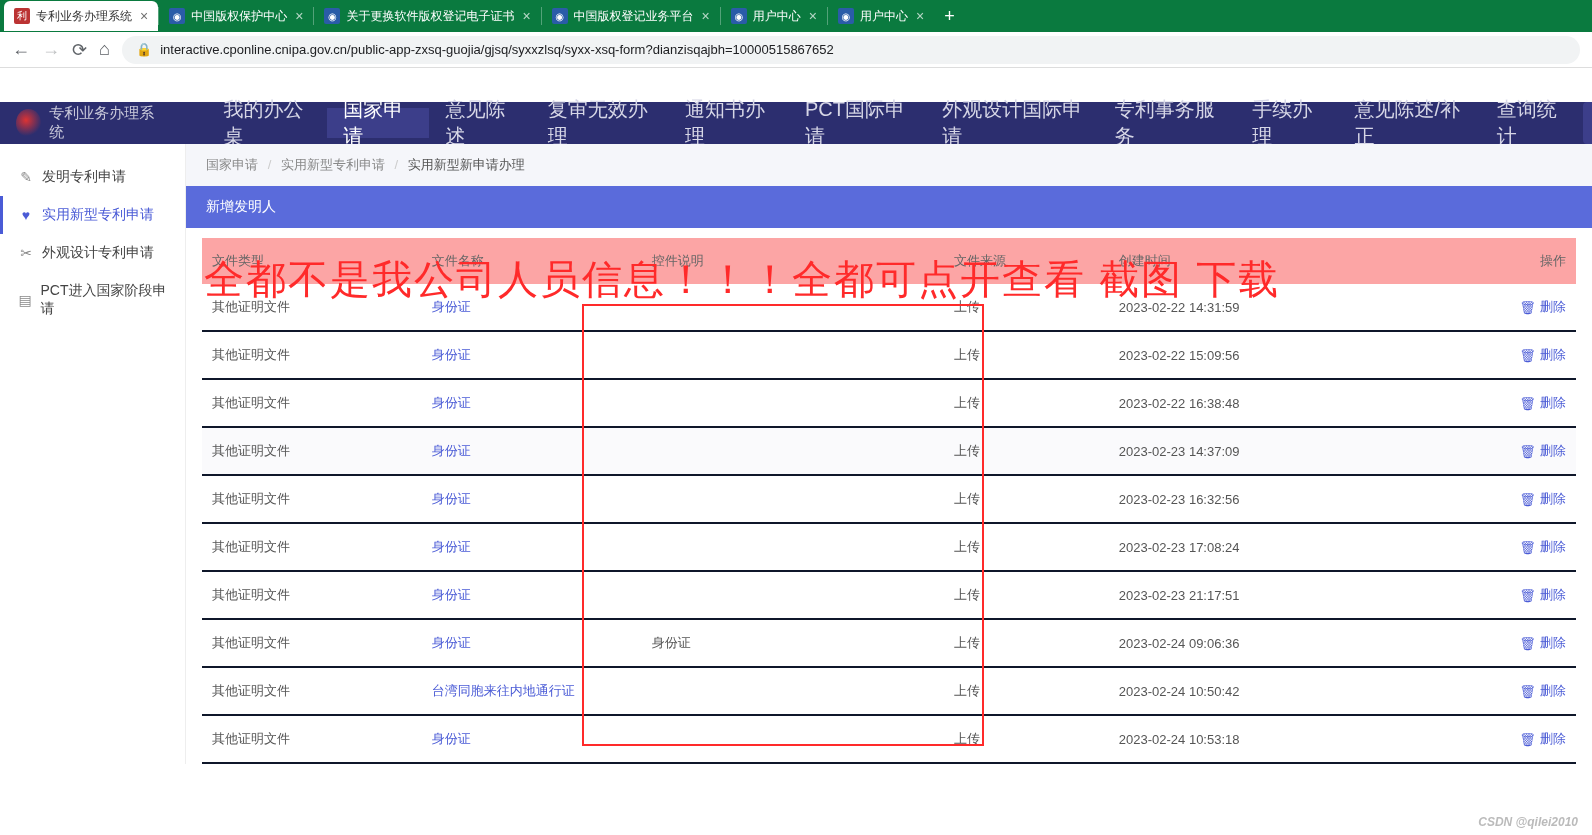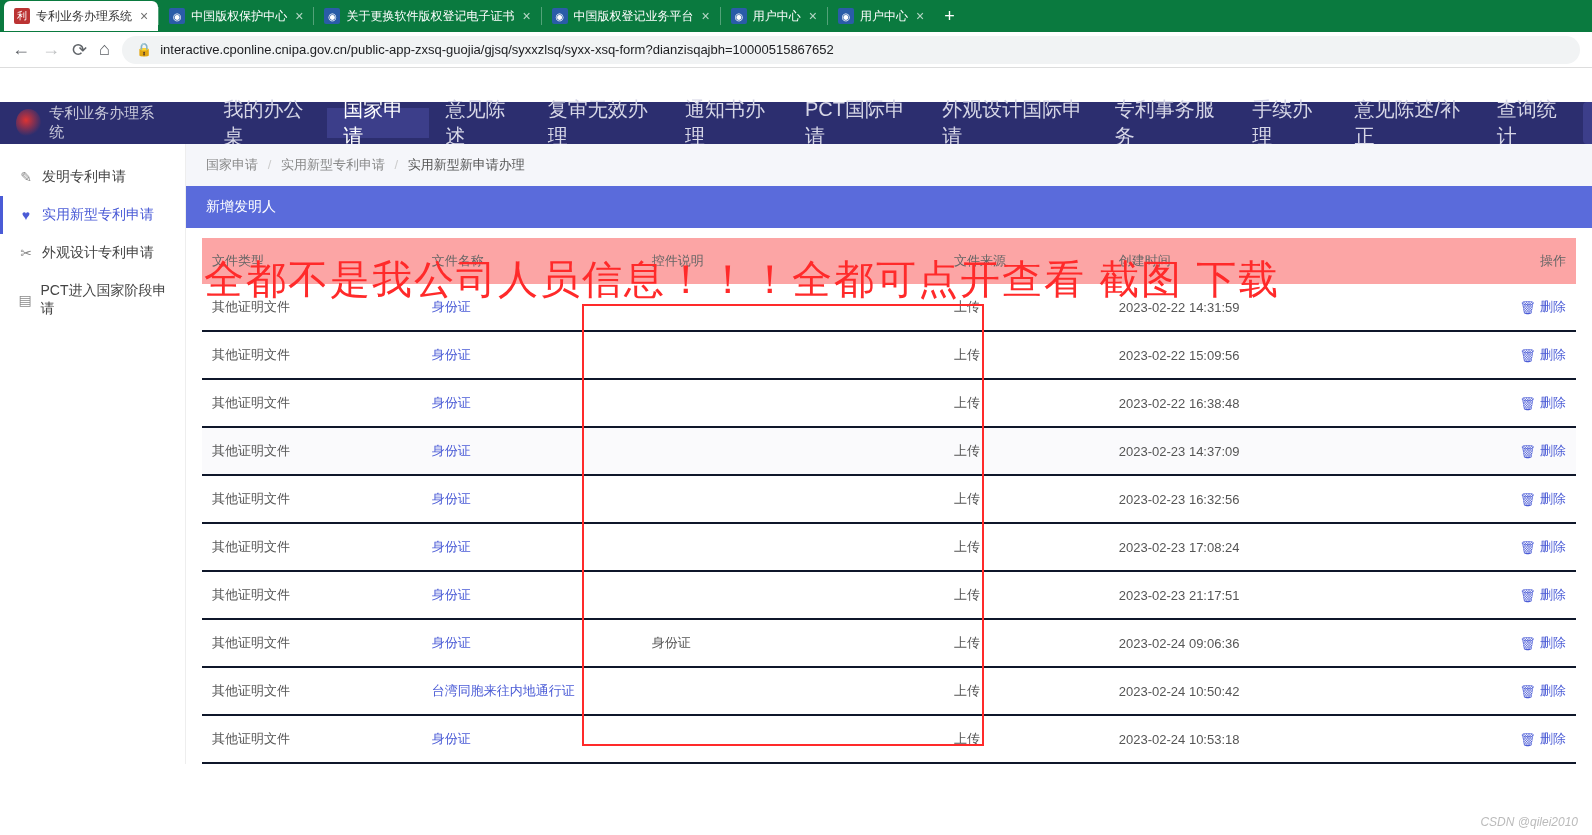--- a/index.html
+++ b/index.html
@@ -57,21 +57,21 @@
 table { width: 100%; border-collapse: collapse; font-size: 13px; }
 thead th { padding: 14px 10px; text-align: left; color: #666; font-weight: 400; background: #fca5a5; font-family: Liberation Serif, serif; }
 tbody td { padding: 14px 10px; border-bottom: 2px solid #0f172a; color: #555; }
 tbody tr.alt { background: #fafafc; }
 .link-cell { color: #4a5bd6; cursor: pointer; }
 .op-cell { color: #4a5bd6; cursor: pointer; display: flex; align-items: center; gap: 4px; justify-content: flex-end; }
 .trash-icon { color: #4a5bd6; }
 
 .red-box { position: absolute; border: 2px solid #ff2a2a; z-index: 4; pointer-events: none; top: 76px; left: 396px; width: 402px; height: 442px; }
 
-.watermark { position: fixed; bottom: 6px; right: 14px; color: #bbb; font-size: 12px; font-style: italic; }
+.watermark { position: fixed; bottom: 6px; right: 14px; color: #bbb; font-size: 12px; font-style: italic; font-weight: bold; }
 
 th.c1, td.c1 { width: 16%; }
 th.c2, td.c2 { width: 16%; }
 th.c3, td.c3 { width: 22%; }
 th.c4, td.c4 { width: 12%; }
 th.c5, td.c5 { width: 22%; }
 th.c6, td.c6 { width: 12%; text-align: right; }
 </style>
 </head>
 <body>

